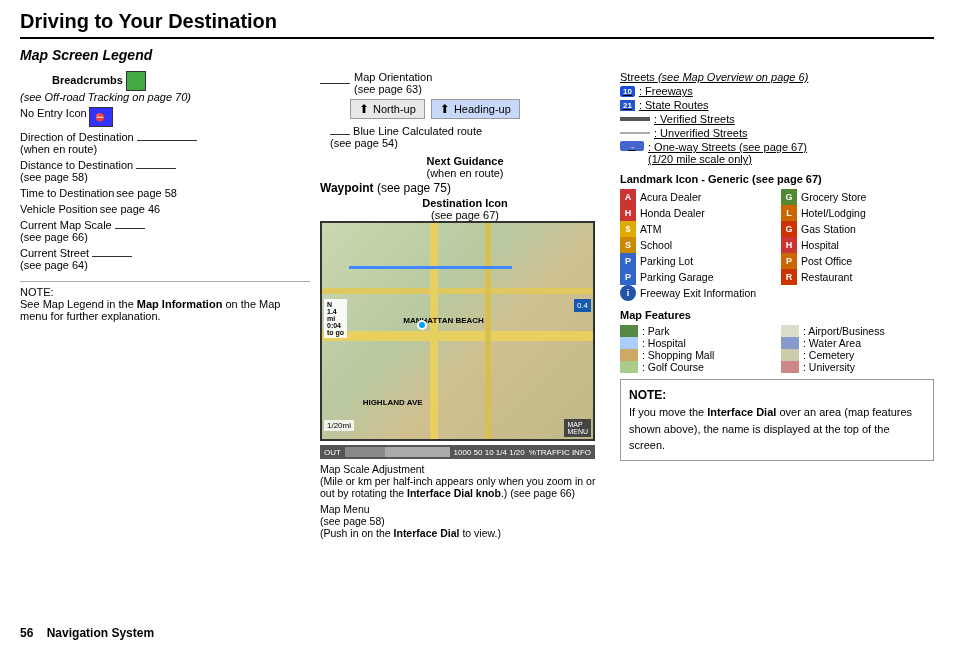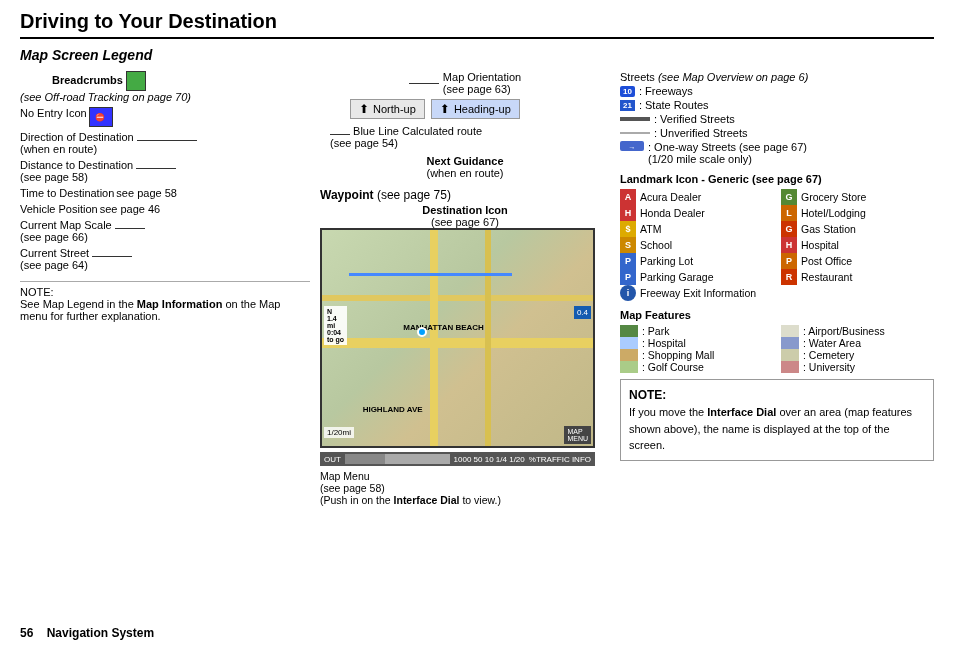--- a/index.html
+++ b/index.html
@@ -105,21 +105,21 @@
       gap: 4px;
       margin-bottom: 2px;
     }
     .traffic-scale {
       background: #888;
       height: 10px;
       flex: 1;
       display: flex;
     }
     
-    .streets-section { margin-bottom: 8px; }
+    .streets-section { margin-bottom: 8px; text-decoration: underline; }
     .street-item {
       display: flex;
       align-items: center;
       gap: 4px;
       margin: 2px 0;
       font-size: 11px;
     }
     .street-line {
       width: 30px;
       height: 4px;
@@ -354,21 +354,21 @@
       <div><span class="bold">NOTE:</span></div>
       <div>
         <span>See Map Legend in the </span><b>Map Information</b><span> on the Map menu for further explanation.</span>
       </div>
     </div>
   </div>
 
   <div class="center-panel">
 
     <div style="margin-bottom:6px; font-size:11px;">
-      <div style="display:flex; align-items:center; gap:4px;justify-content:center;">
+      <div style="display:flex; align-items:center; gap:4px;">
         <span style="border-top:1px solid #333; width:30px; display:inline-block;"></span>
         <div>
           <span class="bold">Map Orientation</span>
           <br>
           <span>(see page 63)</span>
         </div>
       </div>
       <div class="orientation-buttons" style="margin-top:4px; margin-left:30px;">
         <div class="orient-btn">
           <span style="font-size:12px;">⬆</span>
@@ -381,21 +381,21 @@
       </div>
     </div>
 
     <div style="font-size:11px; margin-bottom:6px; margin-left:10px;">
       <span style="border-top:1px solid #333; width:20px; display:inline-block;"></span>
       <span class="bold">Blue Line</span>
       <span>Calculated route</span>
       <br><span>(see page 54)</span>
     </div>
 
-    <div style="font-size:11px; margin-bottom:9px; text-align:center; font-weight:bold;">
+    <div style="font-size:11px; margin-bottom:2px; text-align:center; font-weight:bold;">
       <span>Next Guidance</span>
       <br><span style="font-weight:normal;">(when en route)</span>
     </div>
 
     <div style="font-size:12px; margin-bottom:2px; text-align:left; font-weight:bold;">
       <span>Waypoint <span style="font-weight:normal">(see page 75)</span></span>
     </div>
 
     <div style="font-size:11px; text-align:center; font-weight:bold;">
       <span>Destination Icon</span>
@@ -432,20 +432,25 @@
     <div class="traffic-bar">
       <span>OUT</span>
       <div class="traffic-scale">
         <div style="background:#888; width:40px; height:10px;"></div>
         <div style="background:#aaa; flex:1; height:10px;"></div>
       </div>
       <span>1000 50 10 1/4 1/20</span>
       <span>%TRAFFIC INFO</span>
     </div>
 
+    <div class="map-scale-adj">
+      <span class="bold">Map Scale Adjustment</span>
+      <br>
+      <span>(Mile or km per half-inch appears only when you zoom in or out by rotating the <b>Interface Dial knob</b>.) (see page 66)</span>
+    </div>
 
     <div class="map-menu-desc">
       <span class="bold">Map Menu</span>
       <br>
       <span>(see page 58)</span>
       <br>
       <span>(Push in on the <b>Interface Dial</b> to view.)</span>
     </div>
   </div>
 

